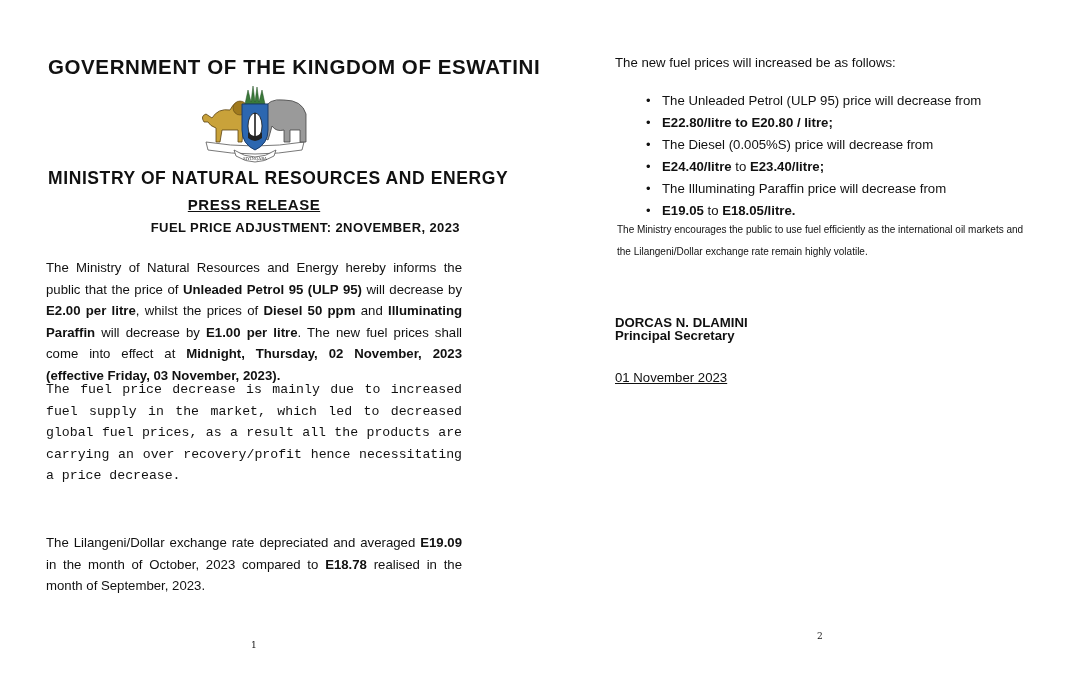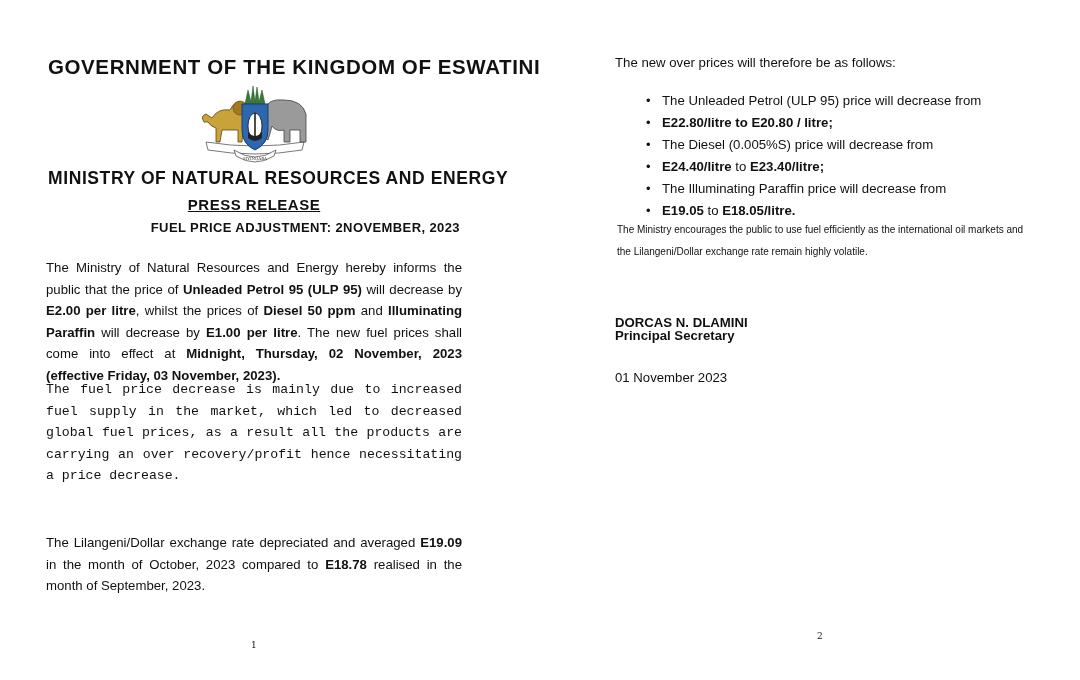--- a/index.html
+++ b/index.html
@@ -64,32 +64,32 @@
 
   <div class="para" style="top:379px;font-family:Liberation Mono, monospace;">The fuel price decrease is mainly due to increased fuel supply in the market, which led to decreased global fuel prices, as a result all the products are carrying an over recovery/profit hence necessitating a price decrease.</div>
 
 
   <div class="para" style="top:532px;"><span>The Lilangeni/Dollar exchange rate depreciated and averaged </span><b>E19.09</b><span> in the month of October, 2023 compared to </span><b>E18.78</b><span> realised in the month of September, 2023.</span></div>
 
   <div class="pnum" style="left:251px; top:640px;">1</div>
 </div>
 
 <div class="page" id="page2">
-  <div class="p2text" style="top:52px;">The new over prices will therefore be as follows:</div>
+  <div class="p2text" style="top:52px;">The new fuel prices will increased be as follows:</div>
 
   <ul class="p2list">
     <li><span>The Unleaded Petrol (ULP 95) price will decrease from</span></li>
     <li><b>E22.80/litre to E20.80 / litre;</b></li>
     <li><span>The Diesel (0.005%S) price will decrease from</span></li>
     <li><b>E24.40/litre</b><span> to </span><b>E23.40/litre;</b></li>
     <li><span>The Illuminating Paraffin price will decrease from</span></li>
     <li><b>E19.05</b><span> to </span><b>E18.05/litre.</b></li>
   </ul>
 
   <div class="p2para" style="top:219px;">The Ministry encourages the public to use fuel efficiently as the international oil markets and the Lilangeni/Dollar exchange rate remain highly volatile.</div>
 
   <div class="sig" style="top:312px;">DORCAS N. DLAMINI</div>
   <div class="sig" style="top:325px;">Principal Secretary</div>
 
-  <div class="date" style="top:370px;">01 November 2023</div>
+  <div class="date" style="top:370px;text-decoration:underline;">01 November 2023</div>
 
   <div class="pnum" style="left:277px; top:631px;">2</div>
 </div>
 
 </body></html>

